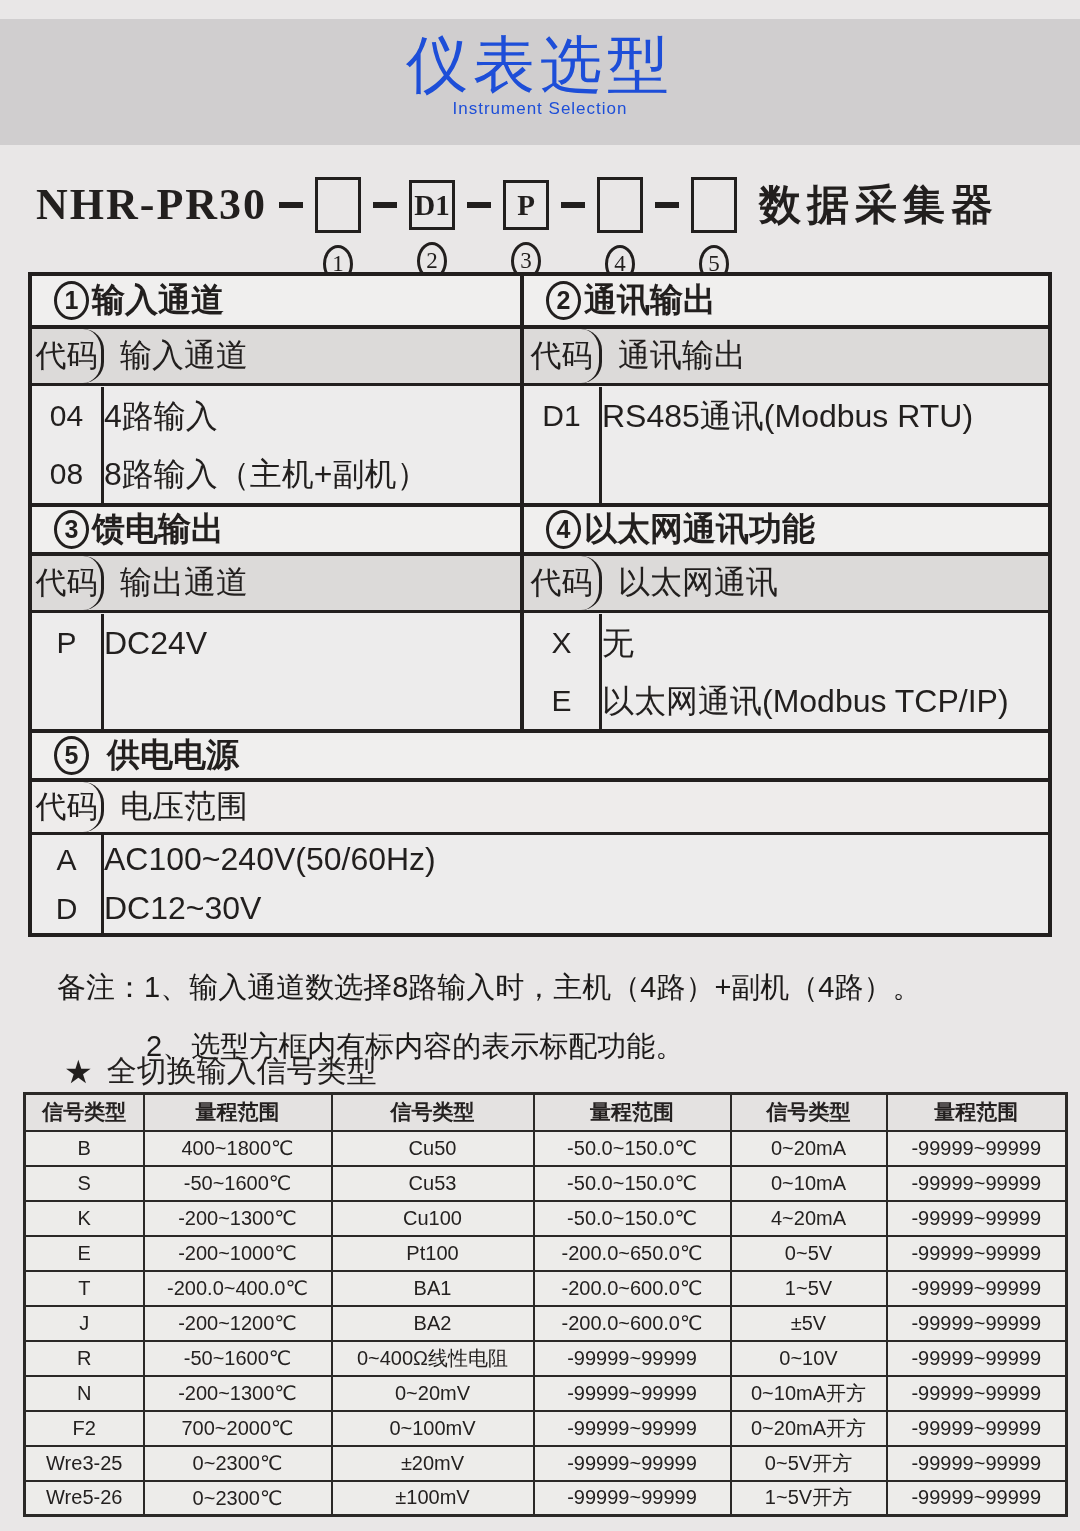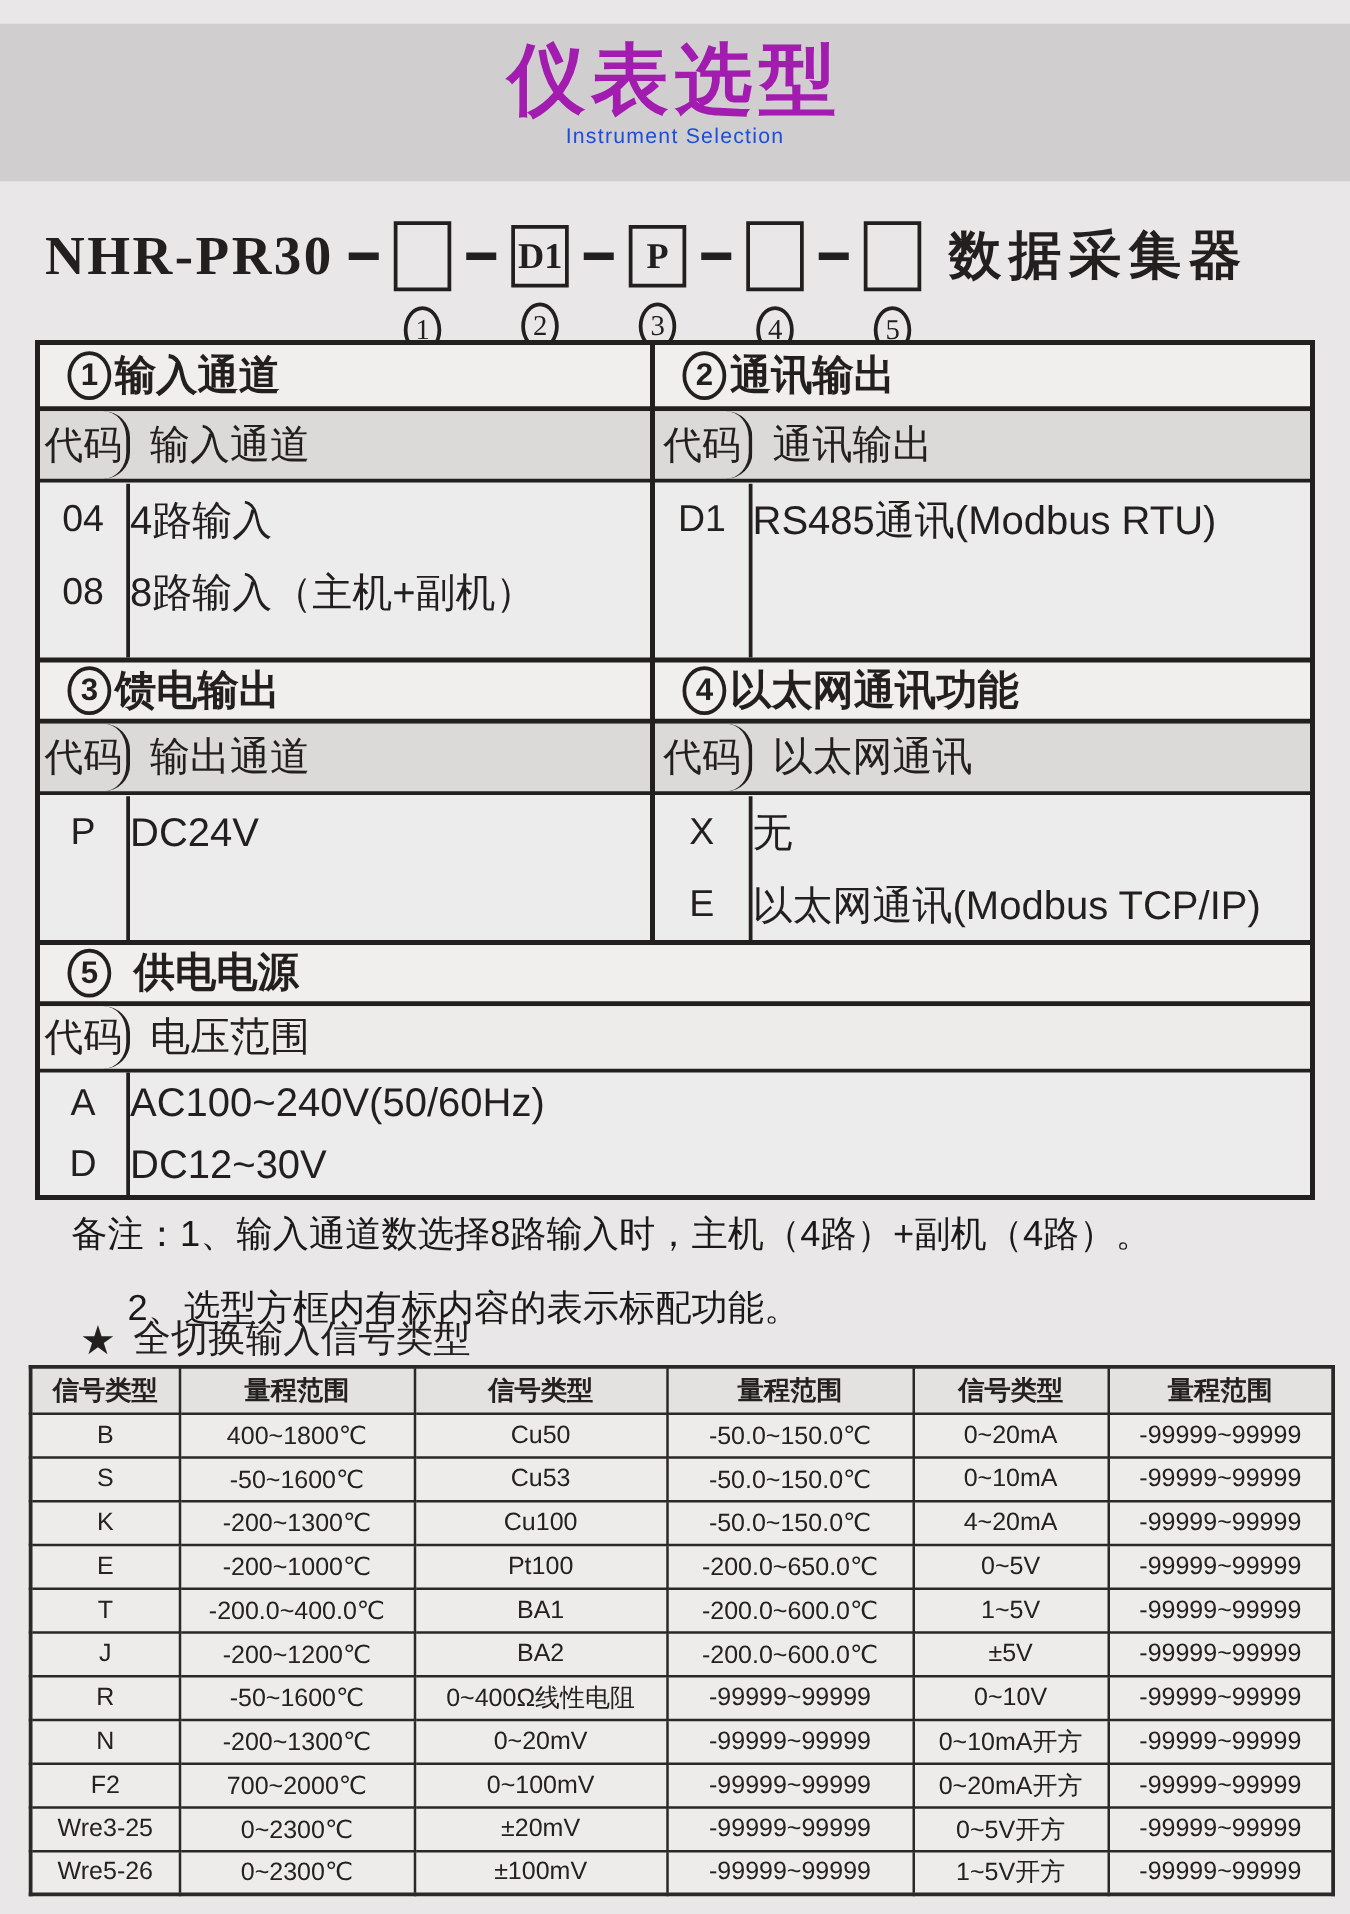--- a/index.html
+++ b/index.html
@@ -12,22 +12,22 @@
     position:relative;
     overflow:hidden;
   }
 
   
   .banner {
     position:absolute; top:19px; left:0; width:1080px; height:126px;
     background:#d0cecf; text-align:center;
   }
   .banner-title {
-    padding-top:10px; font-size:62px; font-weight:bold; letter-spacing:5px;
-    color:#a21caf; line-height:72px;
+    padding-top:10px; font-size:62px; font-weight:normal; letter-spacing:5px;
+    color:#1d4ed8; line-height:72px;
   }
   .banner-subtitle { font-size:17px; color:#1d4ed8; letter-spacing:1px; margin-top:-2px; }
 
   
   .model { position:absolute; top:172px; left:36px; display:flex; align-items:flex-start;font-family:Liberation Serif, serif; }
   .model-prefix { font-size:44px; font-weight:bold; line-height:66px; letter-spacing:2px; white-space:nowrap; }
   .dash { width:24px; height:6px; background:#221f1e; margin:30px 12px 0 12px; flex:none; }
   .box-wrap { display:flex; flex-direction:column; align-items:center; flex:none; }
   .model-box {
     width:46px; height:56px; border:3px solid #221f1e; margin-top:5px;
@@ -71,29 +71,29 @@
   .sel-right .cell-code { width:78px; }
   .cell-val { flex:1; display:flex; align-items:center; padding-left:16px; font-size:32px; white-space:nowrap; }
   .data-area { display:flex; }
   .data-codes {
     width:72px; border-right:3px solid #221f1e; flex:none;
     display:flex; flex-direction:column; align-items:center; font-size:30px;
   }
   .sel-right .data-codes { width:78px; }
   .data-vals { flex:1; display:flex; flex-direction:column; padding-left:0; font-size:32px; }
   .entry { line-height:58px; height:58px; white-space:nowrap; }
-  .h117 { height:140px; padding-top:1px; }
+  .h117 { height:117px; padding-top:1px; }
   .h116 { height:116px; padding-top:1px; }
   .h98  { height:98px; }
   .power-sec .entry { line-height:49px; height:49px; }
 
   
   .notes { position:absolute; top:948px; left:57px; font-size:29px; color:#1c1a19; }
   .note-line1 { display:flex; white-space:nowrap;margin-top:20px; }
-  .note-line2 { margin-left:45px; margin-top:19px; white-space:nowrap; }
+  .note-line2 { margin-left:89px; margin-top:19px; white-space:nowrap; }
 
   
   .sig-heading { position:absolute; top:1051px; left:64px; font-size:30px; display:flex; align-items:center; }
   .star { font-size:32px; margin-right:14px; line-height:34px; }
 
   
   .sig-table {
     position:absolute; top:1092px; left:23px; width:1042px;
     border-collapse:collapse; table-layout:fixed;
     font-size:20px; color:#242120;

